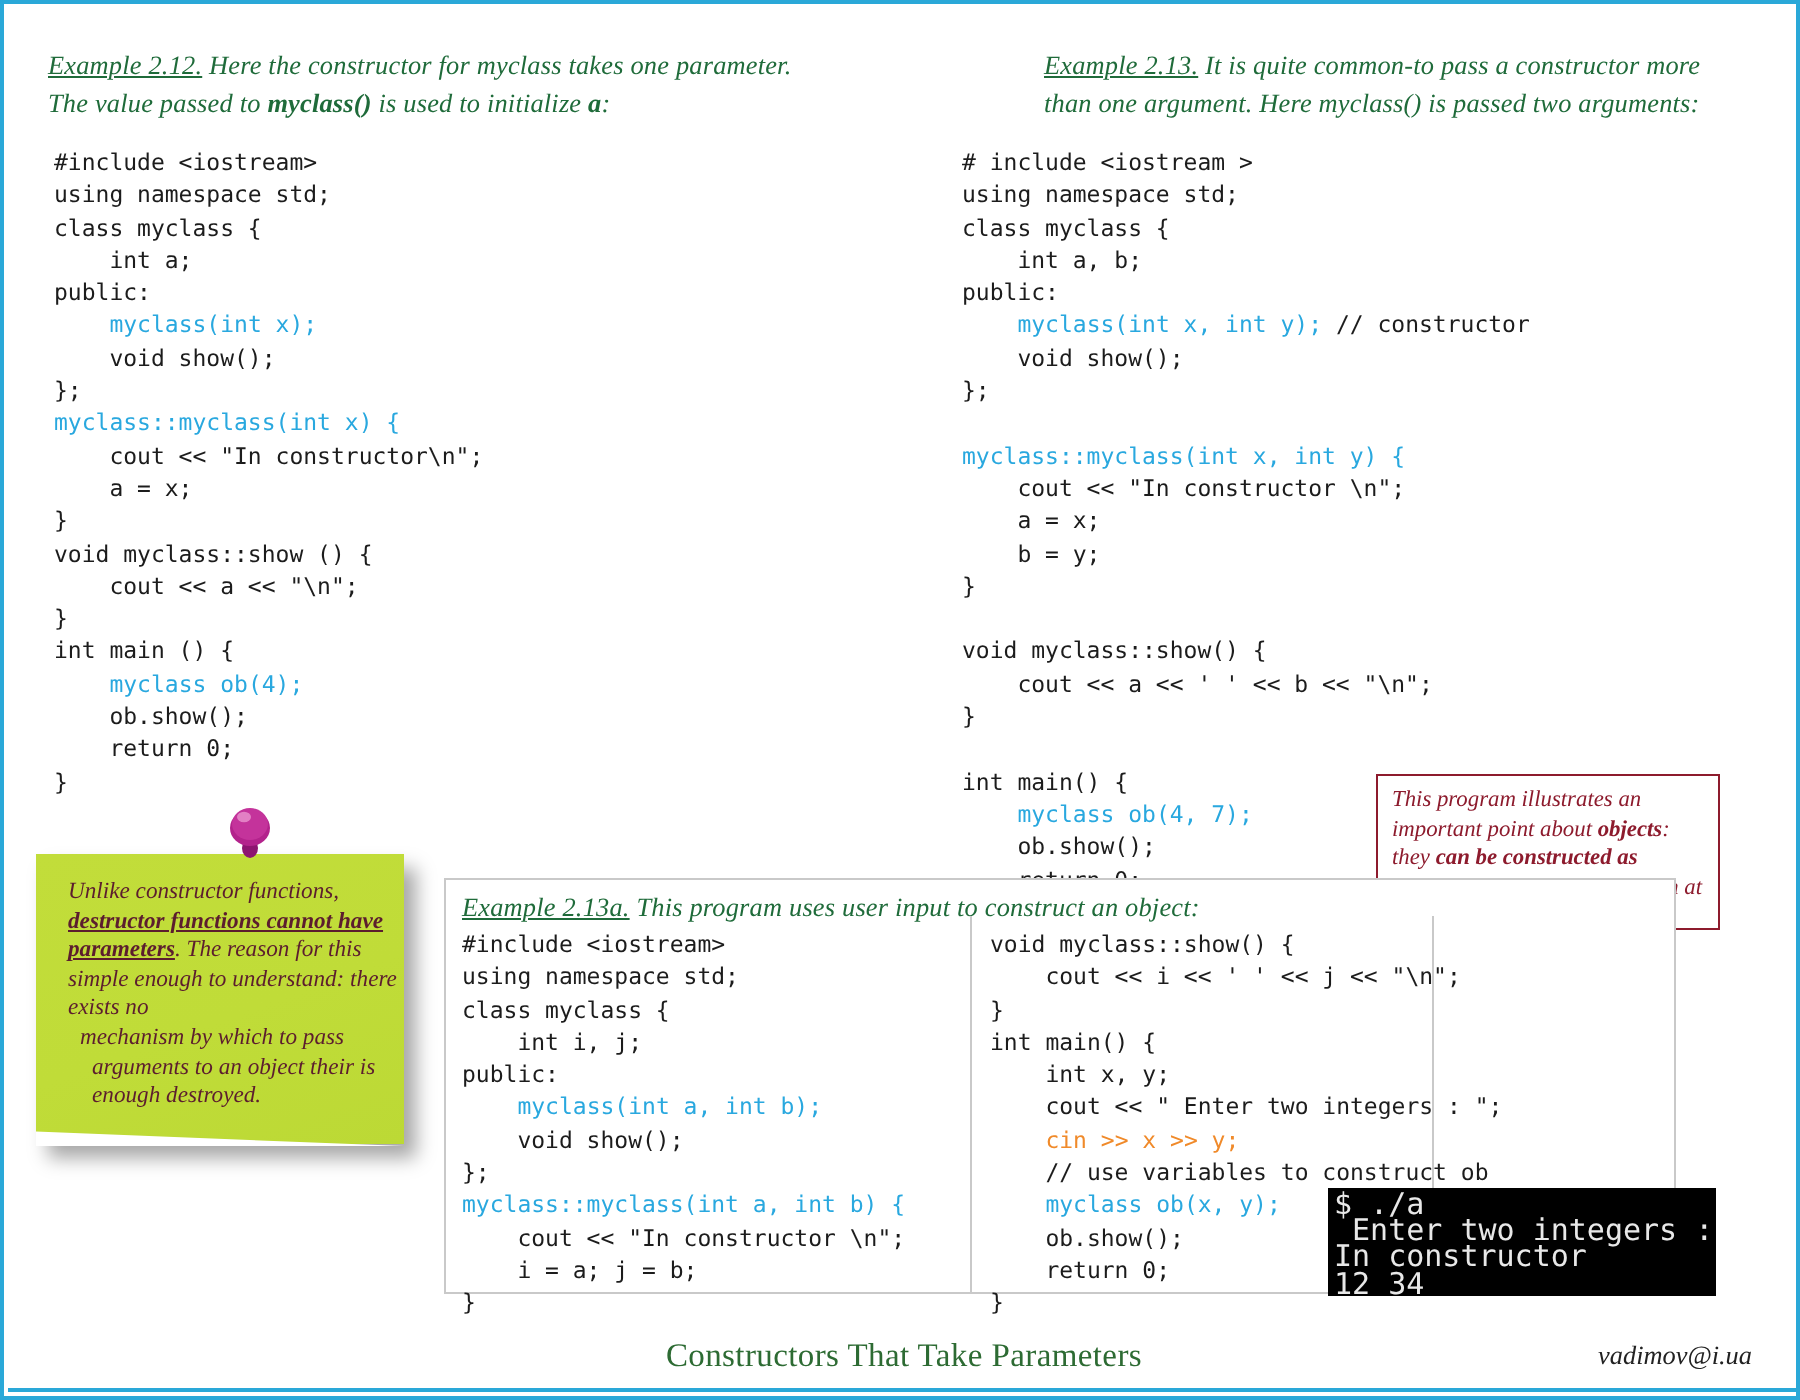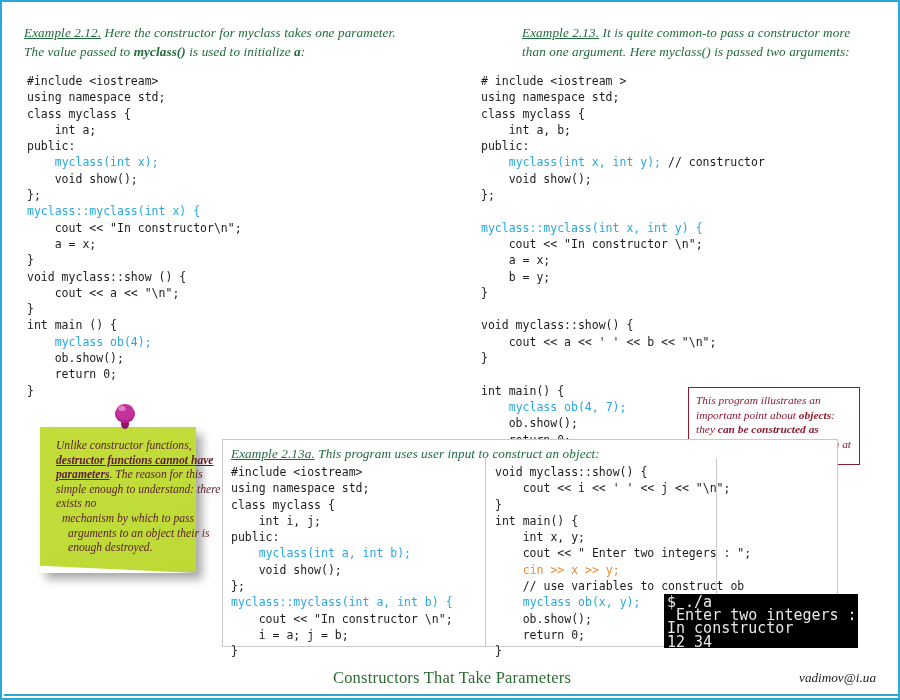--- a/index.html
+++ b/index.html
@@ -32,21 +32,21 @@
     font-size:11.5px;
     line-height:16.3px;
     color:#1c1c1c;
     white-space:pre;
   }
   .code .k{ color:#29a8df; }      
   .code .o{ color:#f08a2a; }      
 
   
   .note{
-    position:absolute;left:38px;top:425px;width:156px;height:145px;
+    position:absolute;left:16px;top:425px;width:184px;height:145px;
     background:linear-gradient(160deg,#c2dd3a 0%,#c0dc38 55%,#bcd935 100%);
     box-shadow:6px 7px 9px rgba(0,0,0,.35);
     text-decoration:underline;
   }
   .note:after{
     content:"";position:absolute;left:0;bottom:-1px;width:100%;height:16px;
     background:#ffffff;
     clip-path:polygon(0 55%,0 100%,100% 100%,100% 100%);
   }
   .note-text{

